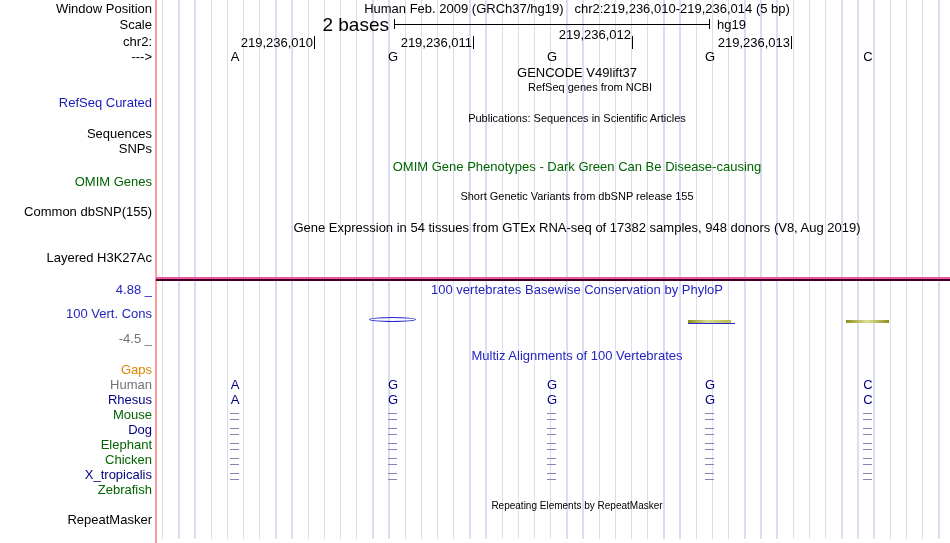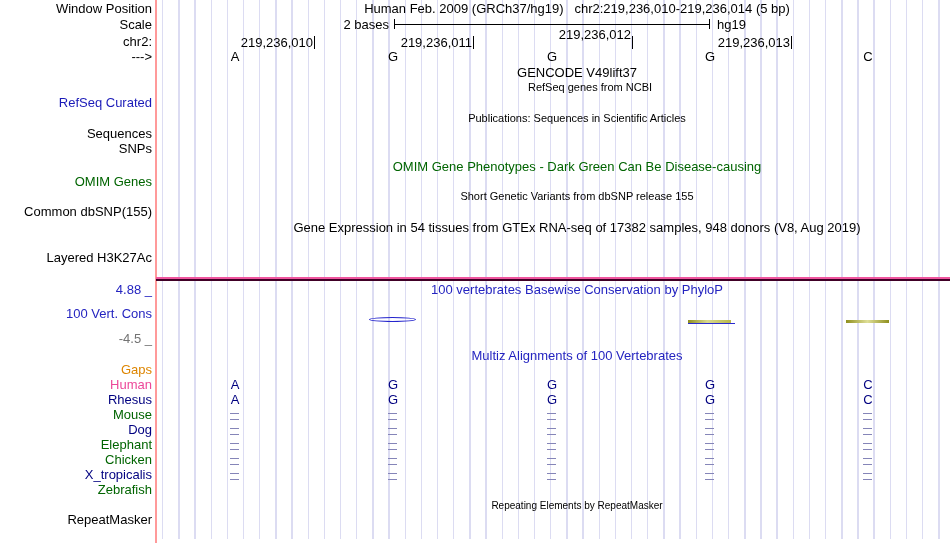--- a/index.html
+++ b/index.html
@@ -25,21 +25,21 @@
   .f12{font-size:10px;line-height:13px;}
   .f11{font-size:11px;line-height:12px;}
 
   .coord-num{position:absolute;font-size:13px;line-height:13px;white-space:nowrap;}
   .coord-tick{position:absolute;width:1.3px;height:13px;background:#000;}
   .base-letter{position:absolute;width:16px;text-align:center;font-size:13px;line-height:14px;}
   .align-letter{position:absolute;width:16px;text-align:center;font-size:13px;line-height:14px;}
   .eq-mark{position:absolute;width:9px;height:4.6px;border-top:1.4px solid #8585b8;border-bottom:1.4px solid #8585b8;}
 
   
-  #scale-text{position:absolute;right:561px;top:18px;font-size:13px;line-height:14px;white-space:nowrap;}
+  #scale-text{position:absolute;right:561px;top:18px;font-size:19px;line-height:14px;white-space:nowrap;}
   #scale-line{position:absolute;left:394px;top:23.5px;width:316px;height:1.3px;background:#000;}
   #scale-tick-l{position:absolute;left:394px;top:19px;width:1.3px;height:10px;background:#000;}
   #scale-tick-r{position:absolute;left:709px;top:19px;width:1.3px;height:10px;background:#000;}
   #assembly-label{position:absolute;left:717px;top:18px;font-size:13px;line-height:14px;}
 
   
   .cons-lens{position:absolute;left:369px;top:316.5px;width:47px;height:5px;border:1.4px solid #2525cd;border-radius:50%;background:transparent;box-sizing:border-box;}
   .cons-bar-b{position:absolute;left:688px;top:320px;width:43px;height:2.6px;background:linear-gradient(to right,#8f8f1e,#d9d98e 45%,#b9b94a);}
   .cons-bar-b-blue{position:absolute;left:688px;top:322.8px;width:47px;height:1.6px;background:#2a2ad0;}
   .cons-bar-c{position:absolute;left:846px;top:320.3px;width:43px;height:2.6px;background:linear-gradient(to right,#8f8f1e,#dede96 50%,#8f8f1e);}
@@ -83,21 +83,21 @@
   <div class="sb" style="top:127px;">Sequences</div>
   <div class="sb" style="top:142px;">SNPs</div>
   <div class="sb" style="top:175px;color:#006400;">OMIM Genes</div>
   <div class="sb" style="top:205px;">Common dbSNP(155)</div>
   <div class="sb" style="top:251px;">Layered H3K27Ac</div>
   <div class="sb" style="top:283px;color:#2424c0;">4.88 _</div>
   <div class="sb" style="top:307px;color:#2424c0;">100 Vert. Cons</div>
   <div class="sb" style="top:332px;color:#737373;">-4.5 _</div>
   <div class="sb" style="top:363px;color:#dd8500;">Gaps</div>
   <div id="species-labels">
-      <div class="sb" style="top: 378px; color: #ec4899;">Human</div>
+      <div class="sb" style="top: 378px; color: #737373;">Human</div>
       <div class="sb" style="top: 393px; color: rgb(0, 0, 128);">Rhesus</div>
       <div class="sb" style="top: 408px; color: rgb(0, 100, 0);">Mouse</div>
       <div class="sb" style="top: 423px; color: rgb(0, 0, 128);">Dog</div>
       <div class="sb" style="top: 438px; color: rgb(0, 100, 0);">Elephant</div>
       <div class="sb" style="top: 453px; color: rgb(0, 100, 0);">Chicken</div>
       <div class="sb" style="top: 468px; color: rgb(0, 0, 128);">X_tropicalis</div>
       <div class="sb" style="top: 483px; color: rgb(0, 100, 0);">Zebrafish</div>
     </div>
   <div class="sb" style="top:513px;">RepeatMasker</div>
 

